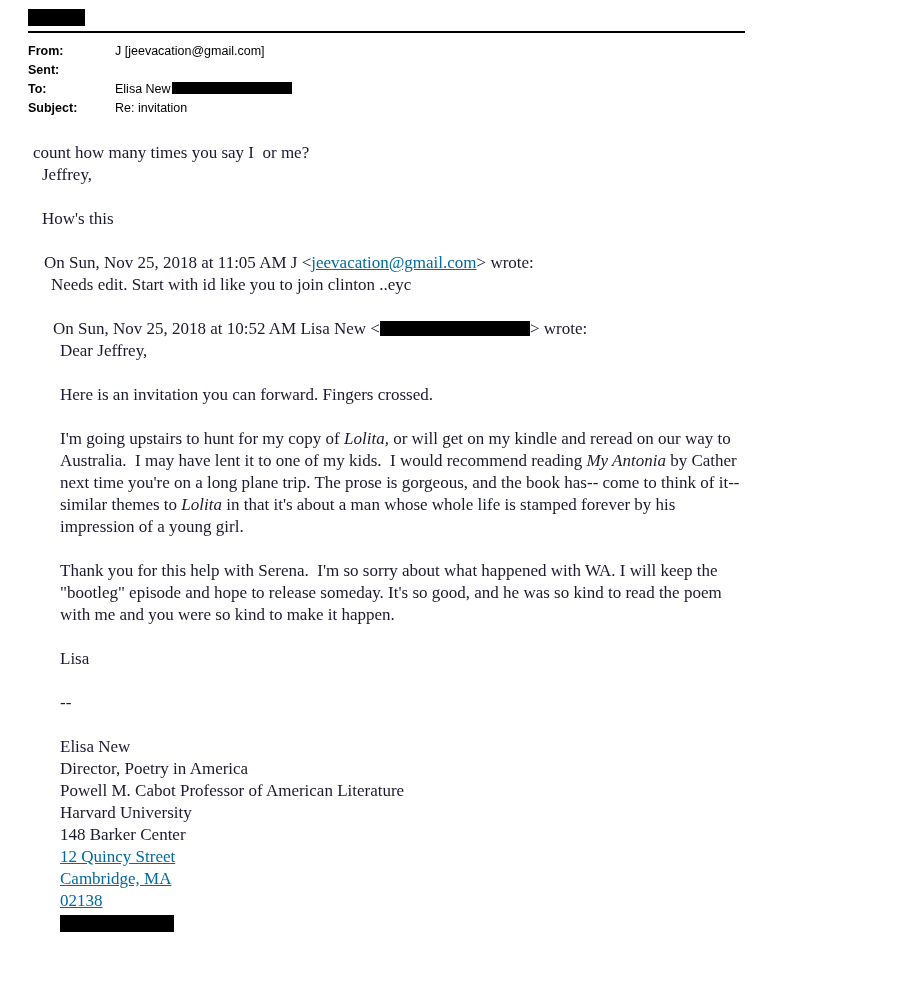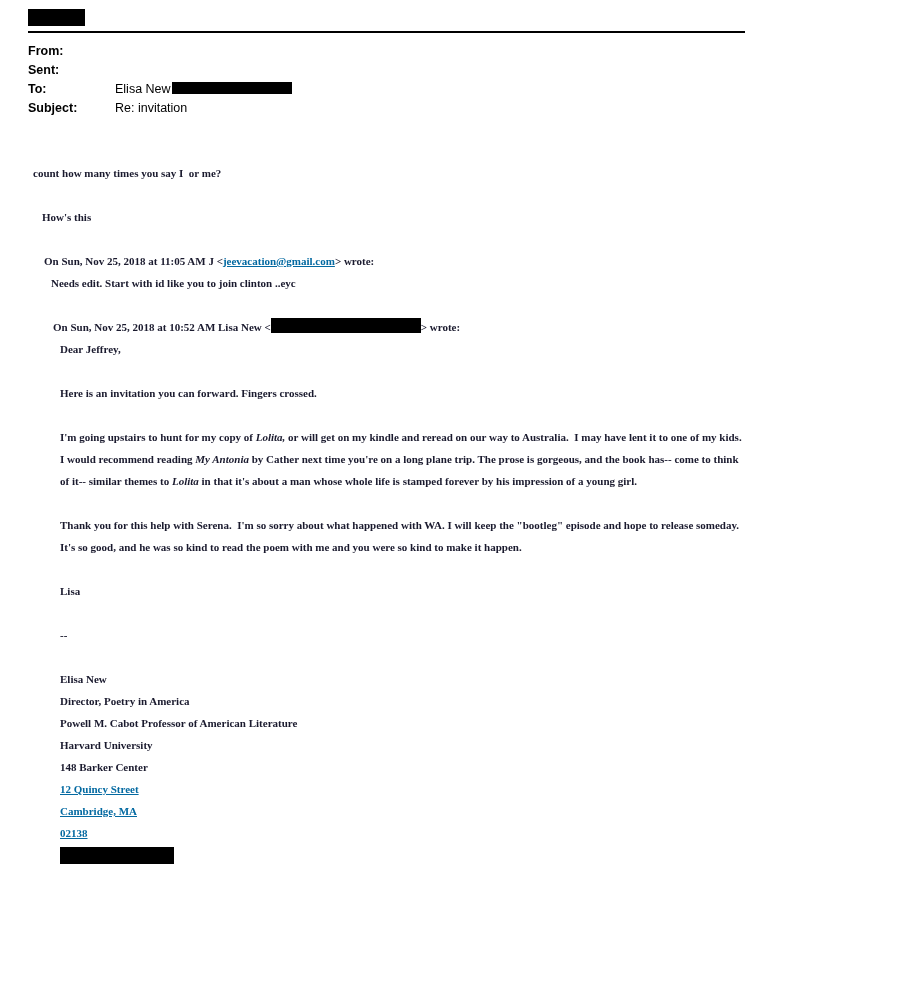--- a/index.html
+++ b/index.html
@@ -13,21 +13,21 @@
   }
   .redaction { background: #000000; display: inline-block; }
   .redaction-top { display: block; width: 57px; height: 17px; margin-bottom: 5px; }
   .rule { border: none; border-top: 2px solid #000000; margin: 0 0 9px 0; }
 
   .header { font-family: "Liberation Sans", sans-serif; font-size: 12.5px; line-height: 19px; color: #000000; }
   .hrow { display: grid; grid-template-columns: 87px 1fr; }
   .hlabel { font-weight: bold; }
   .redaction-to { width: 120px; height: 12px; vertical-align: -1px; margin-left: 1px; }
 
-  .emailbody { margin-top: 44px; font-size: 11px; line-height: 22px; padding-left: 5px; font-weight: bold; }
+  .emailbody { margin-top: 24px; font-size: 17px; line-height: 22px; padding-left: 5px; }
   .line, .para { white-space: pre-wrap; }
   .para { max-width: 832px; }
   .para span, .para em, .qhead span { white-space: pre-wrap; }
   .gap { margin-top: 22px; }
 
   .quote { padding-left: 2px; }
   .qcontent { padding-left: 7px; }
 
   .redaction-inline { height: 15px; vertical-align: -2px; }
   .redaction-q1 { width: 152px; }
@@ -40,40 +40,42 @@
 <body>
 
 <div class="page">
 
   <div class="redaction redaction-top"></div>
   <hr class="rule">
 
   <div class="header">
     <div class="hrow">
       <span class="hlabel">From:</span>
+      <span class="hvalue">J [jeevacation@gmail.com]</span>
     </div>
     <div class="hrow">
       <span class="hlabel">Sent:</span>
     </div>
     <div class="hrow">
       <span class="hlabel">To:</span>
       <span class="hvalue"><span>Elisa New</span><span class="redaction redaction-to"></span></span>
     </div>
     <div class="hrow">
       <span class="hlabel">Subject:</span>
       <span class="hvalue">Re: invitation</span>
     </div>
   </div>
 
   <div class="emailbody">
 
     <p class="line">count how many times you say I  or me?</p>
 
     <div class="quote">
       <div class="qcontent">
+        <p class="line">Jeffrey,</p>
         <p class="line gap">How's this</p>
 
         <div class="quote">
           <p class="line qhead gap"><span>On Sun, Nov 25, 2018 at 11:05 AM J &lt;</span><a class="link" href="#">jeevacation@gmail.com</a><span>&gt; wrote:</span></p>
           <div class="qcontent">
             <p class="line">Needs edit. Start with id like you to join clinton ..eyc</p>
 
             <div class="quote">
               <p class="line qhead gap"><span>On Sun, Nov 25, 2018 at 10:52 AM Lisa New &lt;</span><span class="redaction redaction-inline redaction-q3"></span><span>&gt; wrote:</span></p>
               <div class="qcontent">

